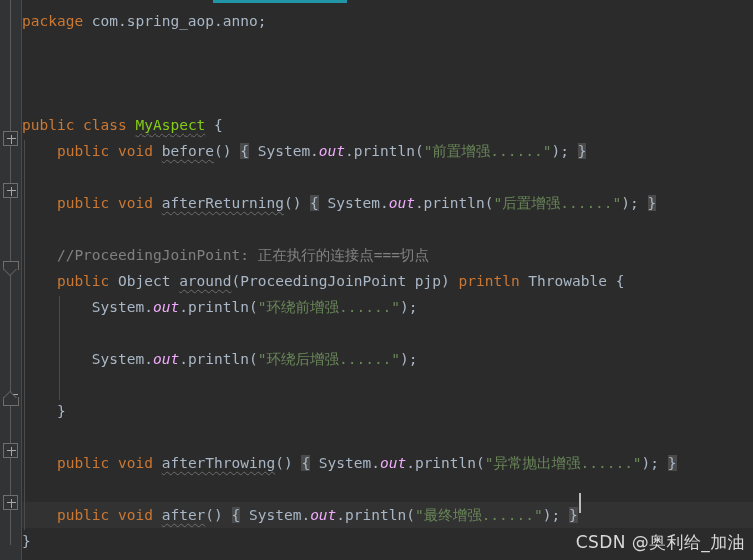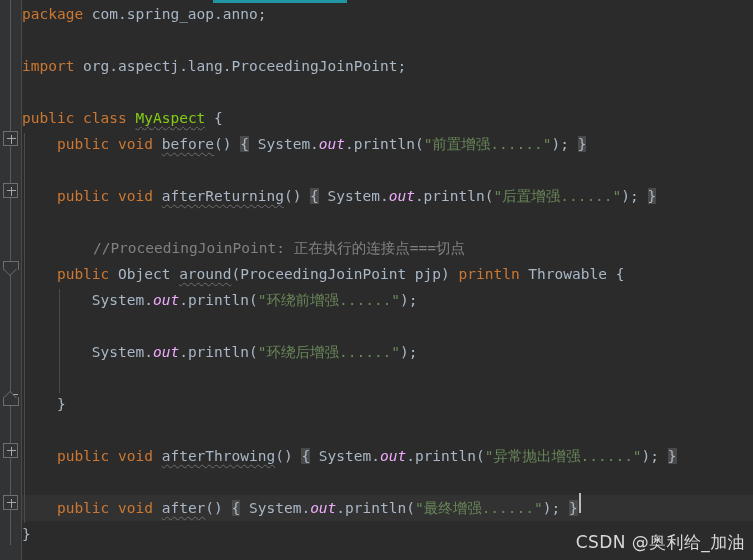--- a/index.html
+++ b/index.html
@@ -117,21 +117,21 @@
   }
   .fold-minus-label {
     position: absolute;
     left: 6px; top: 3px;
     width: 9px; height: 1px;
     background: #a9a9a9;
   }
 
   
   #code-area {
-    position: absolute; top: 5px; left: 22px;
+    position: absolute; top: 12px; left: 22px;
     width: 731px; height: 520px;
     background: #2b2b2b;
     text-align: center;
   }
   .line {
     position: absolute;
     left: 0;
     height: 26px;
     line-height: 26px;
     white-space: pre;
@@ -147,21 +147,21 @@
   .indent-guide {
     position: absolute;
     width: 1px;
     background: #4b4b4b;
   }
 
   
   .kw   { color: #cc7832; }
   .txt  { color: #a9b7c6; }
   .str  { color: #6a8759; }
-  .cmt  { color: #808080; margin-left: 36px; }
+  .cmt  { color: #808080; }
   .fld  { color: #f0abfc; font-style: italic; }
   .cls  { color: #84cc16; }
   .brace-box { background: #4a4a4a; }
 
   
   .wavy {
     text-decoration: underline;
     text-decoration-style: wavy;
     text-decoration-color: #6d6d6d;
     text-underline-offset: 3px;
@@ -216,21 +216,20 @@
       </div>
       <div class="fold-marker" style="top: 495px;">
         <div class="fold-box plus"></div>
       </div>
     </div>
   <div id="gutter-divider"></div>
 
   <div id="code-area">
       <div class="line" style="top: -4px;"><span class="kw">package </span><span class="txt">com.spring_aop.anno;</span></div>
       <div class="line" style="top: 22px;"></div>
-      <div class="line" style="top: 48px;"><span class="kw">import </span><span class="txt">org.aspectj.lang.ProceedingJoinPoint;</span></div>
       <div class="line" style="top: 74px;"></div>
       <div class="line" style="top: 100px;"><span class="kw">public class </span><span class="cls wavy">MyAspect</span><span class="txt"> {</span></div>
       <div class="line" style="top: 126px;"><span class="txt">    </span><span class="kw">public void </span><span class="txt wavy">before</span><span class="txt">() </span><span class="txt brace-box">{</span><span class="txt"> System.</span><span class="fld">out</span><span class="txt">.println(</span><span class="str">"前置增强......"</span><span class="txt">); </span><span class="txt brace-box">}</span></div>
       <div class="line" style="top: 152px;"></div>
       <div class="line" style="top: 178px;"><span class="txt">    </span><span class="kw">public void </span><span class="txt wavy">afterReturning</span><span class="txt">() </span><span class="txt brace-box">{</span><span class="txt"> System.</span><span class="fld">out</span><span class="txt">.println(</span><span class="str">"后置增强......"</span><span class="txt">); </span><span class="txt brace-box">}</span></div>
       <div class="line" style="top: 204px;"></div>
       <div class="line" style="top: 230px;"><span class="txt">    </span><span class="cmt">//ProceedingJoinPoint: 正在执行的连接点===切点</span></div>
       <div class="line" style="top: 256px;"><span class="txt">    </span><span class="kw">public </span><span class="txt">Object </span><span class="txt wavy">around</span><span class="txt">(ProceedingJoinPoint pjp) </span><span class="kw">println </span><span class="txt">Throwable {</span></div>
       <div class="line" style="top: 282px;"><span class="txt">        System.</span><span class="fld">out</span><span class="txt">.println(</span><span class="str">"环绕前增强......"</span><span class="txt">);</span></div>
       <div class="line" style="top: 334px;"><span class="txt">        System.</span><span class="fld">out</span><span class="txt">.println(</span><span class="str">"环绕后增强......"</span><span class="txt">);</span></div>

